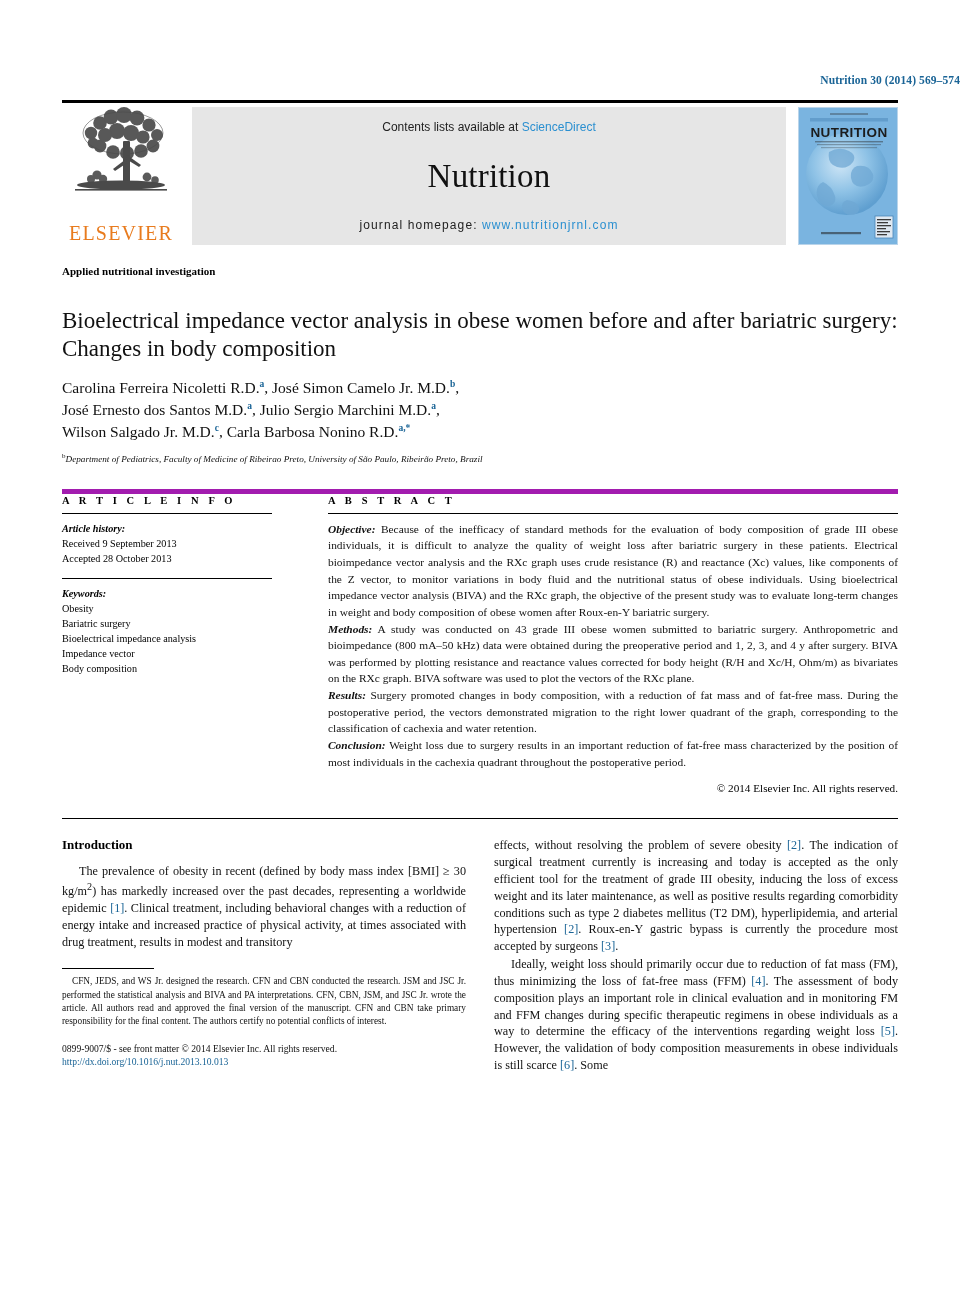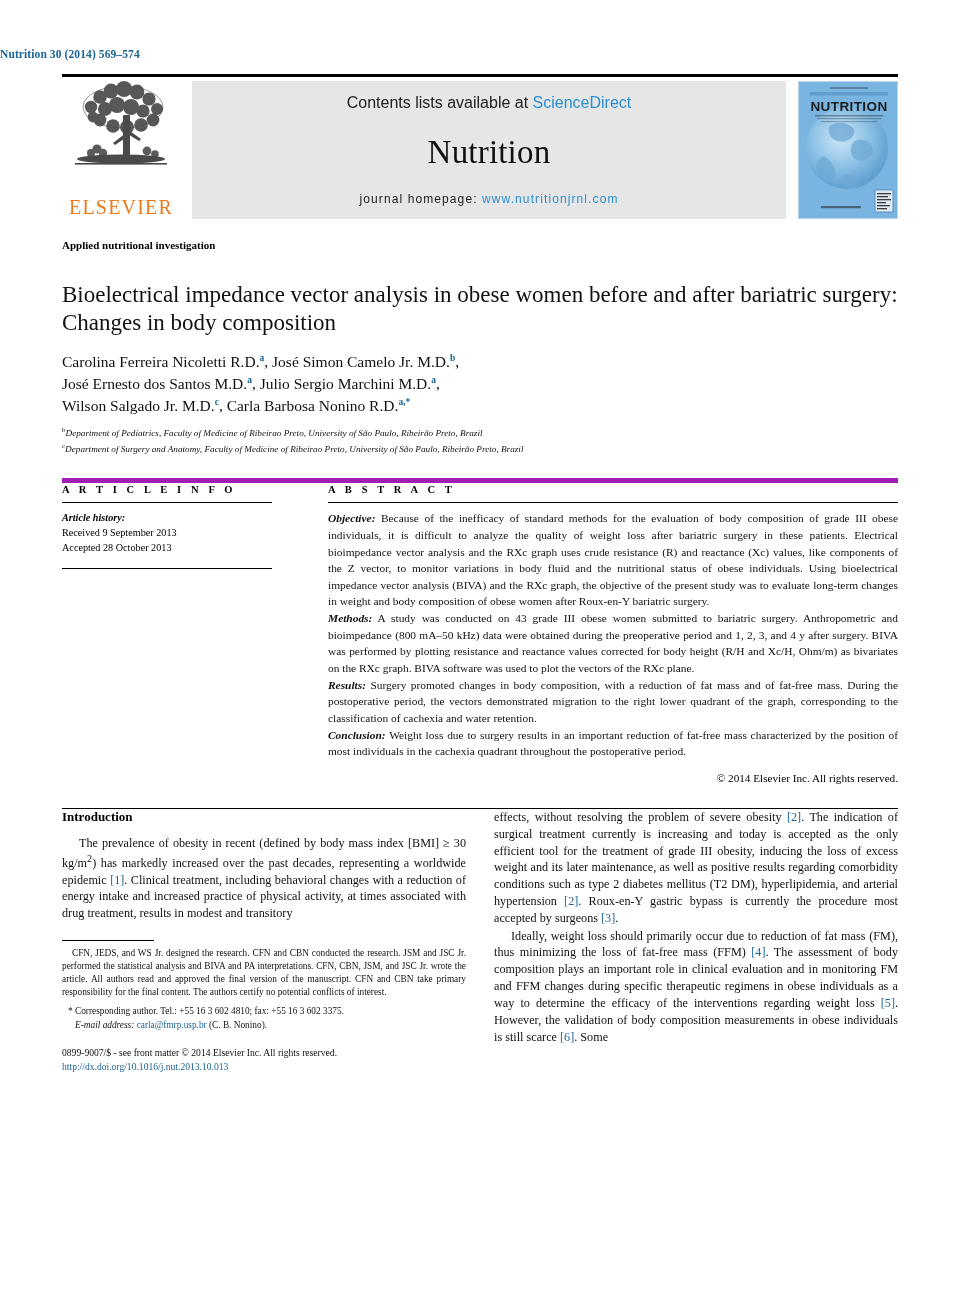--- a/index.html
+++ b/index.html
@@ -16,27 +16,28 @@
 
   .page {
     width: 960px;
     height: 1290px;
     position: relative;
     padding: 0;
   }
 
   
   .running-head {
-    text-align: left;
+    text-align: right;
     font-family: "Liberation Serif", serif;
     font-size: 11.5px;
     font-weight: bold;
     color: #1a6496;
-    padding-top: 48px;
+    padding-top: 74px;
     letter-spacing: 0.1px;
+    margin-left: 28px;
   }
 
   
   .masthead-wrap {
     margin: 14px 62px 0 62px;
     border-top: 3px solid #000;
     padding-top: 0;
   }
   .masthead {
     display: flex;
@@ -69,21 +70,21 @@
     background: #e6e6e6;
     display: flex;
     flex-direction: column;
     justify-content: space-between;
     align-items: center;
     padding: 13px 0 13px 0;
     margin: 0 12px;
   }
   .contents-line {
     font-family: "Liberation Sans", sans-serif;
-    font-size: 16px;
+    font-size: 12px;
     color: #222;
   }
   .contents-line .sd { color: #2a8fd0; }
   .journal-name {
     font-family: "Liberation Serif", serif;
     font-size: 33px;
     color: #111;
     letter-spacing: 0.2px;
   }
   .homepage-line {
@@ -181,20 +182,21 @@
     text-align: right;
     font-family: "Liberation Serif", serif;
     font-size: 11.2px;
     margin-top: 12px;
   }
 
   
   .body-wrap {
     margin: 24px 62px 0 62px;
     border-top: 1px solid #000;
+    padding-top: 18px;
     display: flex;
     gap: 28px;
   }
   .body-col { flex: 1 1 0; }
 
   .h1 {
     font-family: "Liberation Serif", serif;
     font-size: 13px;
     font-weight: bold;
     margin: 0 0 10px 0;
@@ -347,35 +349,42 @@
   <h1 class="art-title">Bioelectrical impedance vector analysis in obese women before and after bariatric surgery: Changes in body composition</h1>
 
   <div class="authors">
     <span><span>Carolina Ferreira Nicoletti R.D.</span><sup>a</sup><span>, </span></span><span><span>José Simon Camelo Jr. M.D.</span><sup>b</sup><span>,</span></span><br>
     <span><span>José Ernesto dos Santos M.D.</span><sup>a</sup><span>, </span></span><span><span>Julio Sergio Marchini M.D.</span><sup>a</sup><span>,</span></span><br>
     <span><span>Wilson Salgado Jr. M.D.</span><sup>c</sup><span>, </span></span><span><span>Carla Barbosa Nonino R.D.</span><sup>a,*</sup></span>
   </div>
 
   <div class="affils">
     <div><sup>b</sup><span>Department of Pediatrics, Faculty of Medicine of Ribeirao Preto, University of São Paulo, Ribeirão Preto, Brazil</span></div>
-    <div><sup>c</sup><span>Department of Surgery and Anatomy, Faculty of Medicine of Ribeirao Preto, University of São Paulo, Ribeirão Preto, Brazil</span></div>
   </div>
 
   <div class="band">
 
     <div class="col-info">
       <div class="sec-head">A R T I C L E   I N F O</div>
       <div class="rule-thin"></div>
       <div class="info-block">
         <div class="lbl">Article history:</div>
         <div>Received 9 September 2013</div>
         <div>Accepted 28 October 2013</div>
       </div>
       <div class="info-gap"></div>
       <div class="rule-thin"></div>
+      <div class="info-block">
+        <div class="lbl">Keywords:</div>
+        <div>Obesity</div>
+        <div>Bariatric surgery</div>
+        <div>Bioelectrical impedance analysis</div>
+        <div>Impedance vector</div>
+        <div>Body composition</div>
+      </div>
     </div>
 
     <div class="col-abs">
       <div class="sec-head">A B S T R A C T</div>
       <div class="rule-thin"></div>
       <div class="abs-body">
         <span class="lbl">Objective:</span><span> Because of the inefficacy of standard methods for the evaluation of body composition of grade III obese individuals, it is difficult to analyze the quality of weight loss after bariatric surgery in these patients. Electrical bioimpedance vector analysis and the RXc graph uses crude resistance (R) and reactance (Xc) values, like components of the Z vector, to monitor variations in body fluid and the nutritional status of obese individuals. Using bioelectrical impedance vector analysis (BIVA) and the RXc graph, the objective of the present study was to evaluate long-term changes in weight and body composition of obese women after Roux-en-Y bariatric surgery.</span><br>
         <span class="lbl">Methods:</span><span> A study was conducted on 43 grade III obese women submitted to bariatric surgery. Anthropometric and bioimpedance (800 mA–50 kHz) data were obtained during the preoperative period and 1, 2, 3, and 4 y after surgery. BIVA was performed by plotting resistance and reactance values corrected for body height (R/H and Xc/H, Ohm/m) as bivariates on the RXc graph. BIVA software was used to plot the vectors of the RXc plane.</span><br>
         <span class="lbl">Results:</span><span> Surgery promoted changes in body composition, with a reduction of fat mass and of fat-free mass. During the postoperative period, the vectors demonstrated migration to the right lower quadrant of the graph, corresponding to the classification of cachexia and water retention.</span><br>
         <span class="lbl">Conclusion:</span><span> Weight loss due to surgery results in an important reduction of fat-free mass characterized by the position of most individuals in the cachexia quadrant throughout the postoperative period.</span>
@@ -387,24 +396,20 @@
 
   <div class="body-wrap">
 
     <div class="body-col">
       <div class="h1">Introduction</div>
       <p class="para"><span>The prevalence of obesity in recent (defined by body mass index [BMI] ≥ 30 kg/m</span><sup>2</sup><span>) has markedly increased over the past decades, representing a worldwide epidemic </span><span class="ref">[1]</span><span>. Clinical treatment, including behavioral changes with a reduction of energy intake and increased practice of physical activity, at times associated with drug treatment, results in modest and transitory</span></p>
 
       <div class="fn-wrap">
         <div class="fn-rule"></div>
         <p class="fn">CFN, JEDS, and WS Jr. designed the research. CFN and CBN conducted the research. JSM and JSC Jr. performed the statistical analysis and BIVA and PA interpretations. CFN, CBN, JSM, and JSC Jr. wrote the article. All authors read and approved the final version of the manuscript. CFN and CBN take primary responsibility for the final content. The authors certify no potential conflicts of interest.</p>
-        <div class="fn-corr">
-          <span>*</span><span> Corresponding author. Tel.: +55 16 3 602 4810; fax: +55 16 3 602 3375.</span><br>
-          <span class="em">E-mail address:</span> <span class="link">carla@fmrp.usp.br</span><span> (C. B. Nonino).</span>
-        </div>
         <div class="issn">
           <span>0899-9007/$ - see front matter © 2014 Elsevier Inc. All rights reserved.</span>
           <span class="doi">http://dx.doi.org/10.1016/j.nut.2013.10.013</span>
         </div>
       </div>
     </div>
 
     <div class="body-col">
       <p class="para noind"><span>effects, without resolving the problem of severe obesity </span><span class="ref">[2]</span><span>. The indication of surgical treatment currently is increasing and today is accepted as the only efficient tool for the treatment of grade III obesity, inducing the loss of excess weight and its later maintenance, as well as positive results regarding comorbidity conditions such as type 2 diabetes mellitus (T2 DM), hyperlipidemia, and arterial hypertension </span><span class="ref">[2]</span><span>. Roux-en-Y gastric bypass is currently the procedure most accepted by surgeons </span><span class="ref">[3]</span><span>.</span></p>
       <p class="para"><span>Ideally, weight loss should primarily occur due to reduction of fat mass (FM), thus minimizing the loss of fat-free mass (FFM) </span><span class="ref">[4]</span><span>. The assessment of body composition plays an important role in clinical evaluation and in monitoring FM and FFM changes during specific therapeutic regimens in obese individuals as a way to determine the efficacy of the interventions regarding weight loss </span><span class="ref">[5]</span><span>. However, the validation of body composition measurements in obese individuals is still scarce </span><span class="ref">[6]</span><span>. Some</span></p>

